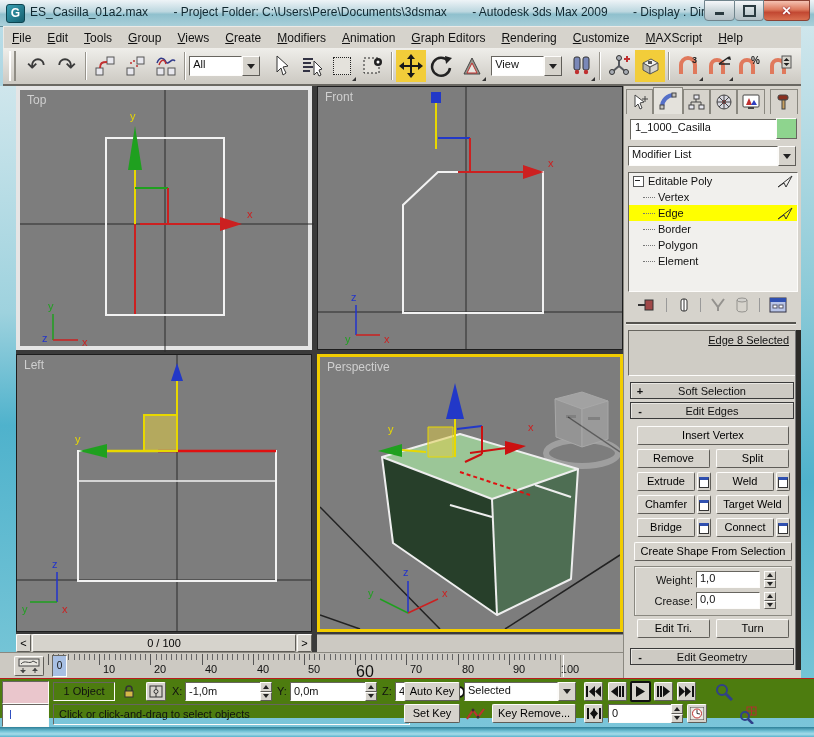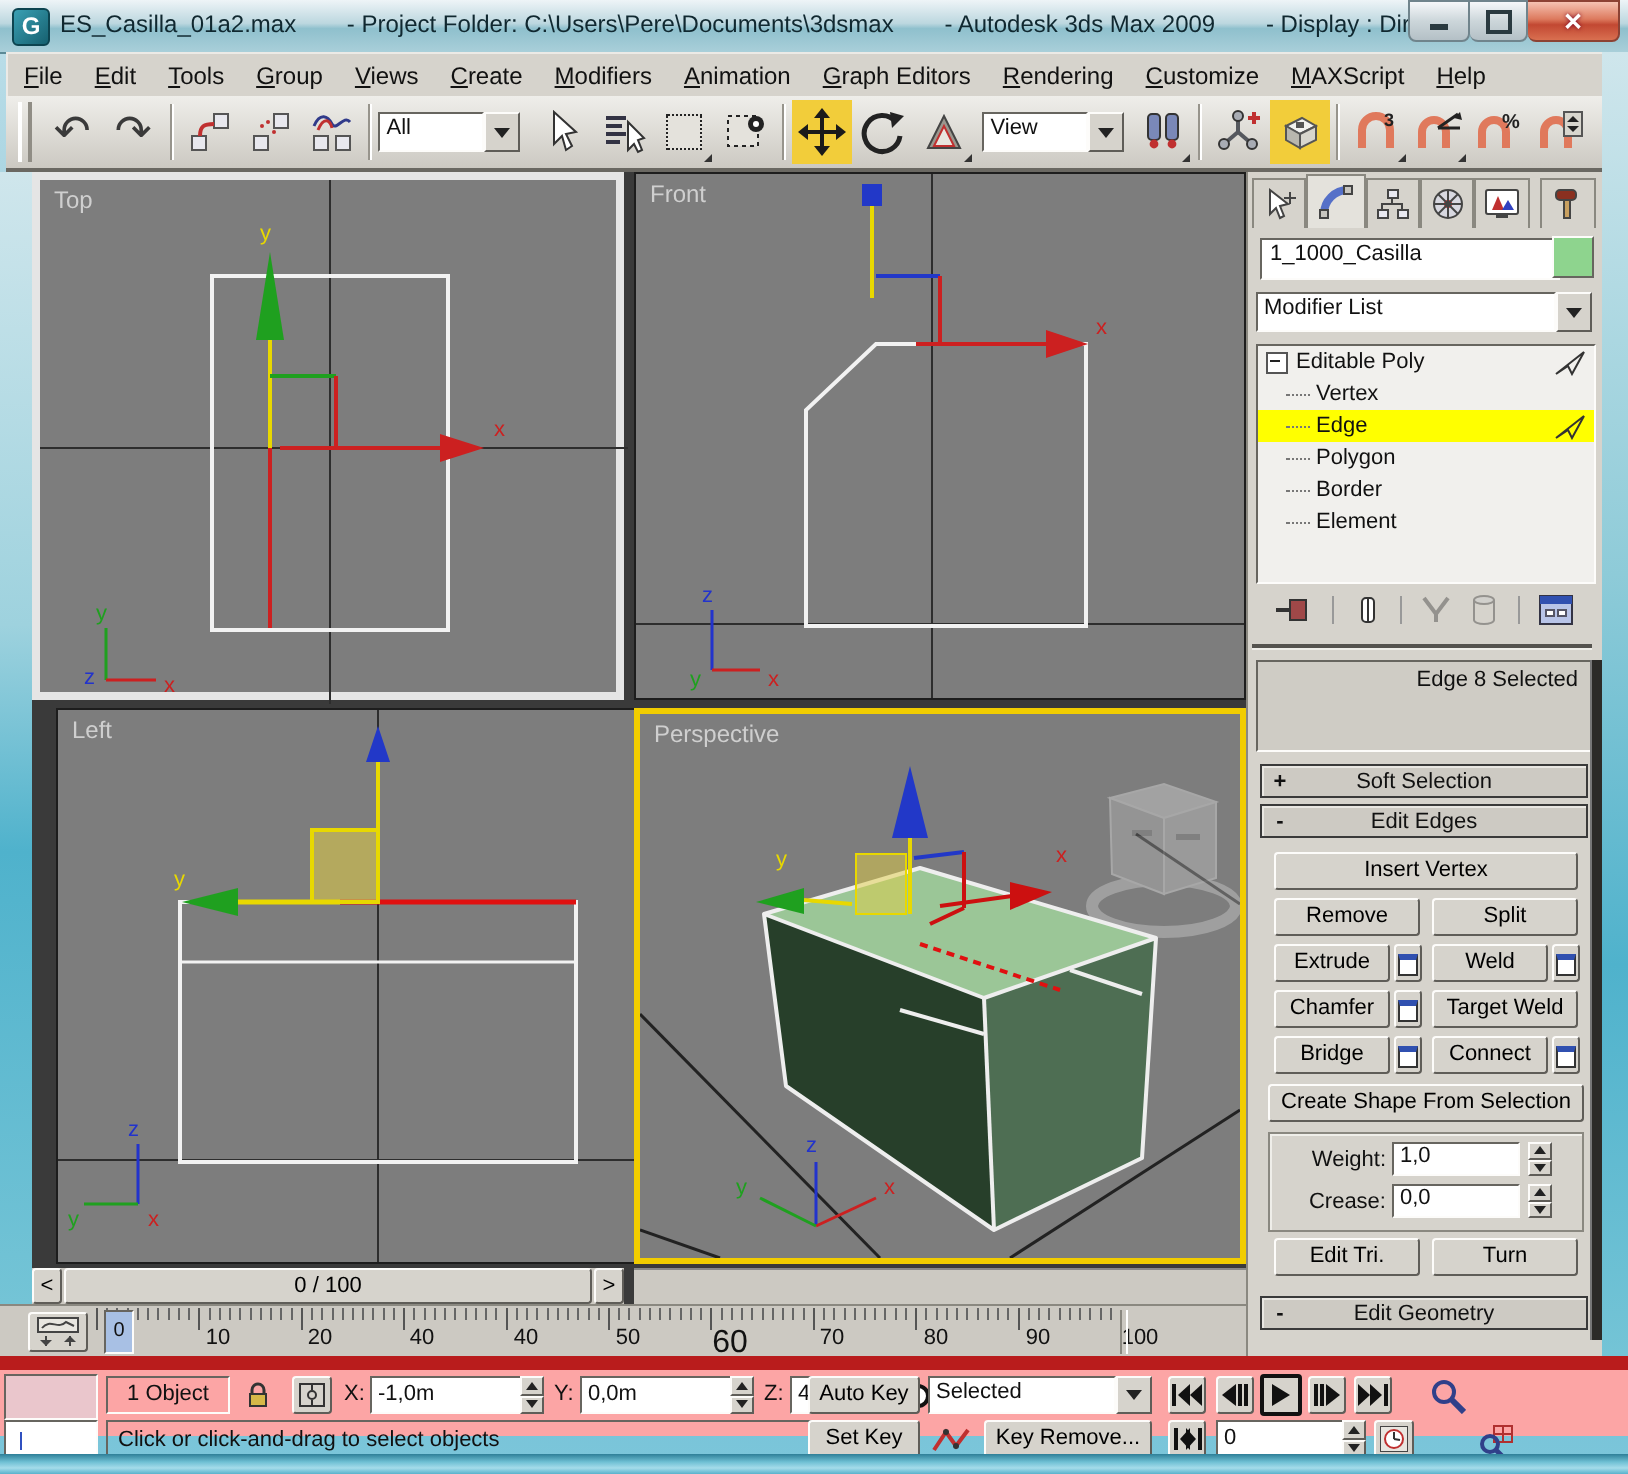--- a/index.html
+++ b/index.html
@@ -284,21 +284,21 @@
       <g>
         <line x1="38" y1="248" x2="38" y2="218" stroke="#2233cc" stroke-width="1.5"></line>
         <line x1="38" y1="248" x2="62" y2="248" stroke="#cc2020" stroke-width="1.5"></line>
         <text x="33" y="214" font-size="11" fill="#2233cc">z</text>
         <text x="27" y="256" font-size="11" fill="#1fa01f">y</text>
         <text x="66" y="256" font-size="11" fill="#cc2020">x</text>
       </g>
     </svg>
   </div>
 
-  <div class="abs" style="left:12px;top:268px;width:296px;height:278px;background:#7d7d7d;border:1px solid #1d1d1d;box-sizing:border-box;">
+  <div class="abs" style="left:0;top:268px;width:296px;height:278px;background:#7d7d7d;border:1px solid #1d1d1d;box-sizing:border-box;">
     <span class="vplabel">Left</span>
     <svg width="294" height="276" style="display:block;">
       <g stroke="#2d2d2d">
           <line x1="160" y1="0" x2="160" y2="276"></line>
           <line x1="0" y1="225" x2="294" y2="225"></line>
         </g>
       <rect x="61" y="96" width="198" height="130" fill="none" stroke="#f2f2f2" stroke-width="2"></rect>
       <line x1="61" y1="126" x2="259" y2="126" stroke="#f2f2f2" stroke-width="1.5"></line>
       <line x1="141" y1="96" x2="259" y2="96" stroke="#e01010" stroke-width="2.5"></line>
       <g>
@@ -464,25 +464,25 @@
       </div>
     <div class="srow" style="padding-left:14px;background:#ffff00;">
       <span style="border-bottom:1px dotted #777;width:12px;height:1px;margin-right:3px;"></span>
       <span style="flex:1;">Edge</span>
       <svg class="ico" width="16" height="13" style="margin-right:4px;">
           <polygon points="1,12 15,1 9,12 7,8" fill="#ffff00" stroke="#333"></polygon>
         </svg>
     </div>
     <div class="srow" style="padding-left:14px;">
         <span style="border-bottom:1px dotted #777;width:12px;height:1px;margin-right:3px;"></span>
-        <span>Polygon</span>
+        <span>Border</span>
       </div>
     <div class="srow" style="padding-left:14px;">
         <span style="border-bottom:1px dotted #777;width:12px;height:1px;margin-right:3px;"></span>
-        <span>Border</span>
+        <span>Polygon</span>
       </div>
     <div class="srow" style="padding-left:14px;">
         <span style="border-bottom:1px dotted #777;width:12px;height:1px;margin-right:3px;"></span>
         <span>Element</span>
       </div>
   </div>
 
   <div class="abs" style="left:4px;top:208px;width:168px;height:22px;display:flex;align-items:center;justify-content:space-evenly;">
     <svg class="ico" width="20" height="16">
         <line x1="1" y1="8" x2="8" y2="8" stroke="#333" stroke-width="2"></line>
@@ -505,21 +505,21 @@
     <svg class="ico" width="18" height="16">
         <rect x="1" y="1" width="16" height="14" fill="#b8c4e8" stroke="#334"></rect>
         <rect x="1" y="1" width="16" height="4" fill="#3050b0"></rect>
         <rect x="4" y="8" width="4" height="3" fill="#fff" stroke="#556"></rect>
         <rect x="10" y="8" width="4" height="3" fill="#fff" stroke="#556"></rect>
       </svg>
   </div>
   <div class="abs" style="left:2px;top:236px;width:170px;height:2px;background:#55534e;border-bottom:1px solid #efeee9;"></div>
 
   <div class="abs sunk" style="left:4px;top:244px;width:166px;height:44px;background:#cfccc5;">
-    <div style="text-align:right;padding:3px 6px;font-size:11px;">Edge 8 Selected</div>
+    <div style="text-align:right;padding:3px 6px;font-size:11px;text-decoration:underline;">Edge 8 Selected</div>
   </div>
 
   <div class="rollout abs" style="left:6px;top:296px;width:162px;">
     <span class="pm">+</span>
     <span class="rtitle">Soft Selection</span>
   </div>
   <div class="rollout abs" style="left:6px;top:316px;width:162px;">
     <span class="pm">-</span>
     <span class="rtitle">Edit Edges</span>
   </div>
@@ -615,21 +615,21 @@
     <span class="abs" style="left:368px;top:9px;transform:translateX(-50%);font-size:11px;">70</span>
     <span class="abs" style="left:420px;top:9px;transform:translateX(-50%);font-size:11px;">80</span>
     <span class="abs" style="left:471px;top:9px;transform:translateX(-50%);font-size:11px;">90</span>
     <span class="abs" style="left:522px;top:9px;transform:translateX(-50%);font-size:11px;">100</span>
   </div>
   <div class="abs sunk" style="left:52px;top:2px;width:13px;height:20px;background:#a8c0e4;text-align:center;line-height:20px;font-size:10px;">0</div>
   <div class="abs" style="left:560px;top:2px;width:2px;height:22px;border-left:1px solid #8a8880;border-right:1px solid #fff;"></div>
 </div>
 <div class="abs" style="left:623px;top:678px;width:0;height:0;"></div>
 
-<div class="abs" style="left:0;top:678px;width:814px;height:40px;background:#fca5a5;border-top:7px solid #b91c1c;box-sizing:border-box;">
+<div class="abs" style="left:0;top:678px;width:814px;height:40px;background:#4d7c0f;border-top:1px solid #b91c1c;box-sizing:border-box;">
 
   <div class="abs sunk" style="left:2px;top:2px;width:45px;height:21px;background:#eac6cc;"></div>
   <div class="abs sunk" style="left:2px;top:25px;width:45px;height:21px;background:#fff;">
       <span style="display:block;width:1px;height:9px;background:#3050c0;margin:5px 0 0 7px;"></span>
     </div>
 
   <div class="abs sunk" style="left:53px;top:3px;width:60px;height:17px;text-align:center;line-height:17px;">1 Object</div>
   <div class="abs" style="left:120px;top:3px;width:18px;height:19px;display:flex;align-items:center;justify-content:center;">
     <svg class="ico" width="12" height="14">
         <path d="M3 6 V4 A3 3 0 0 1 9 4 V6" fill="none" stroke="#333" stroke-width="1.5"></path>

